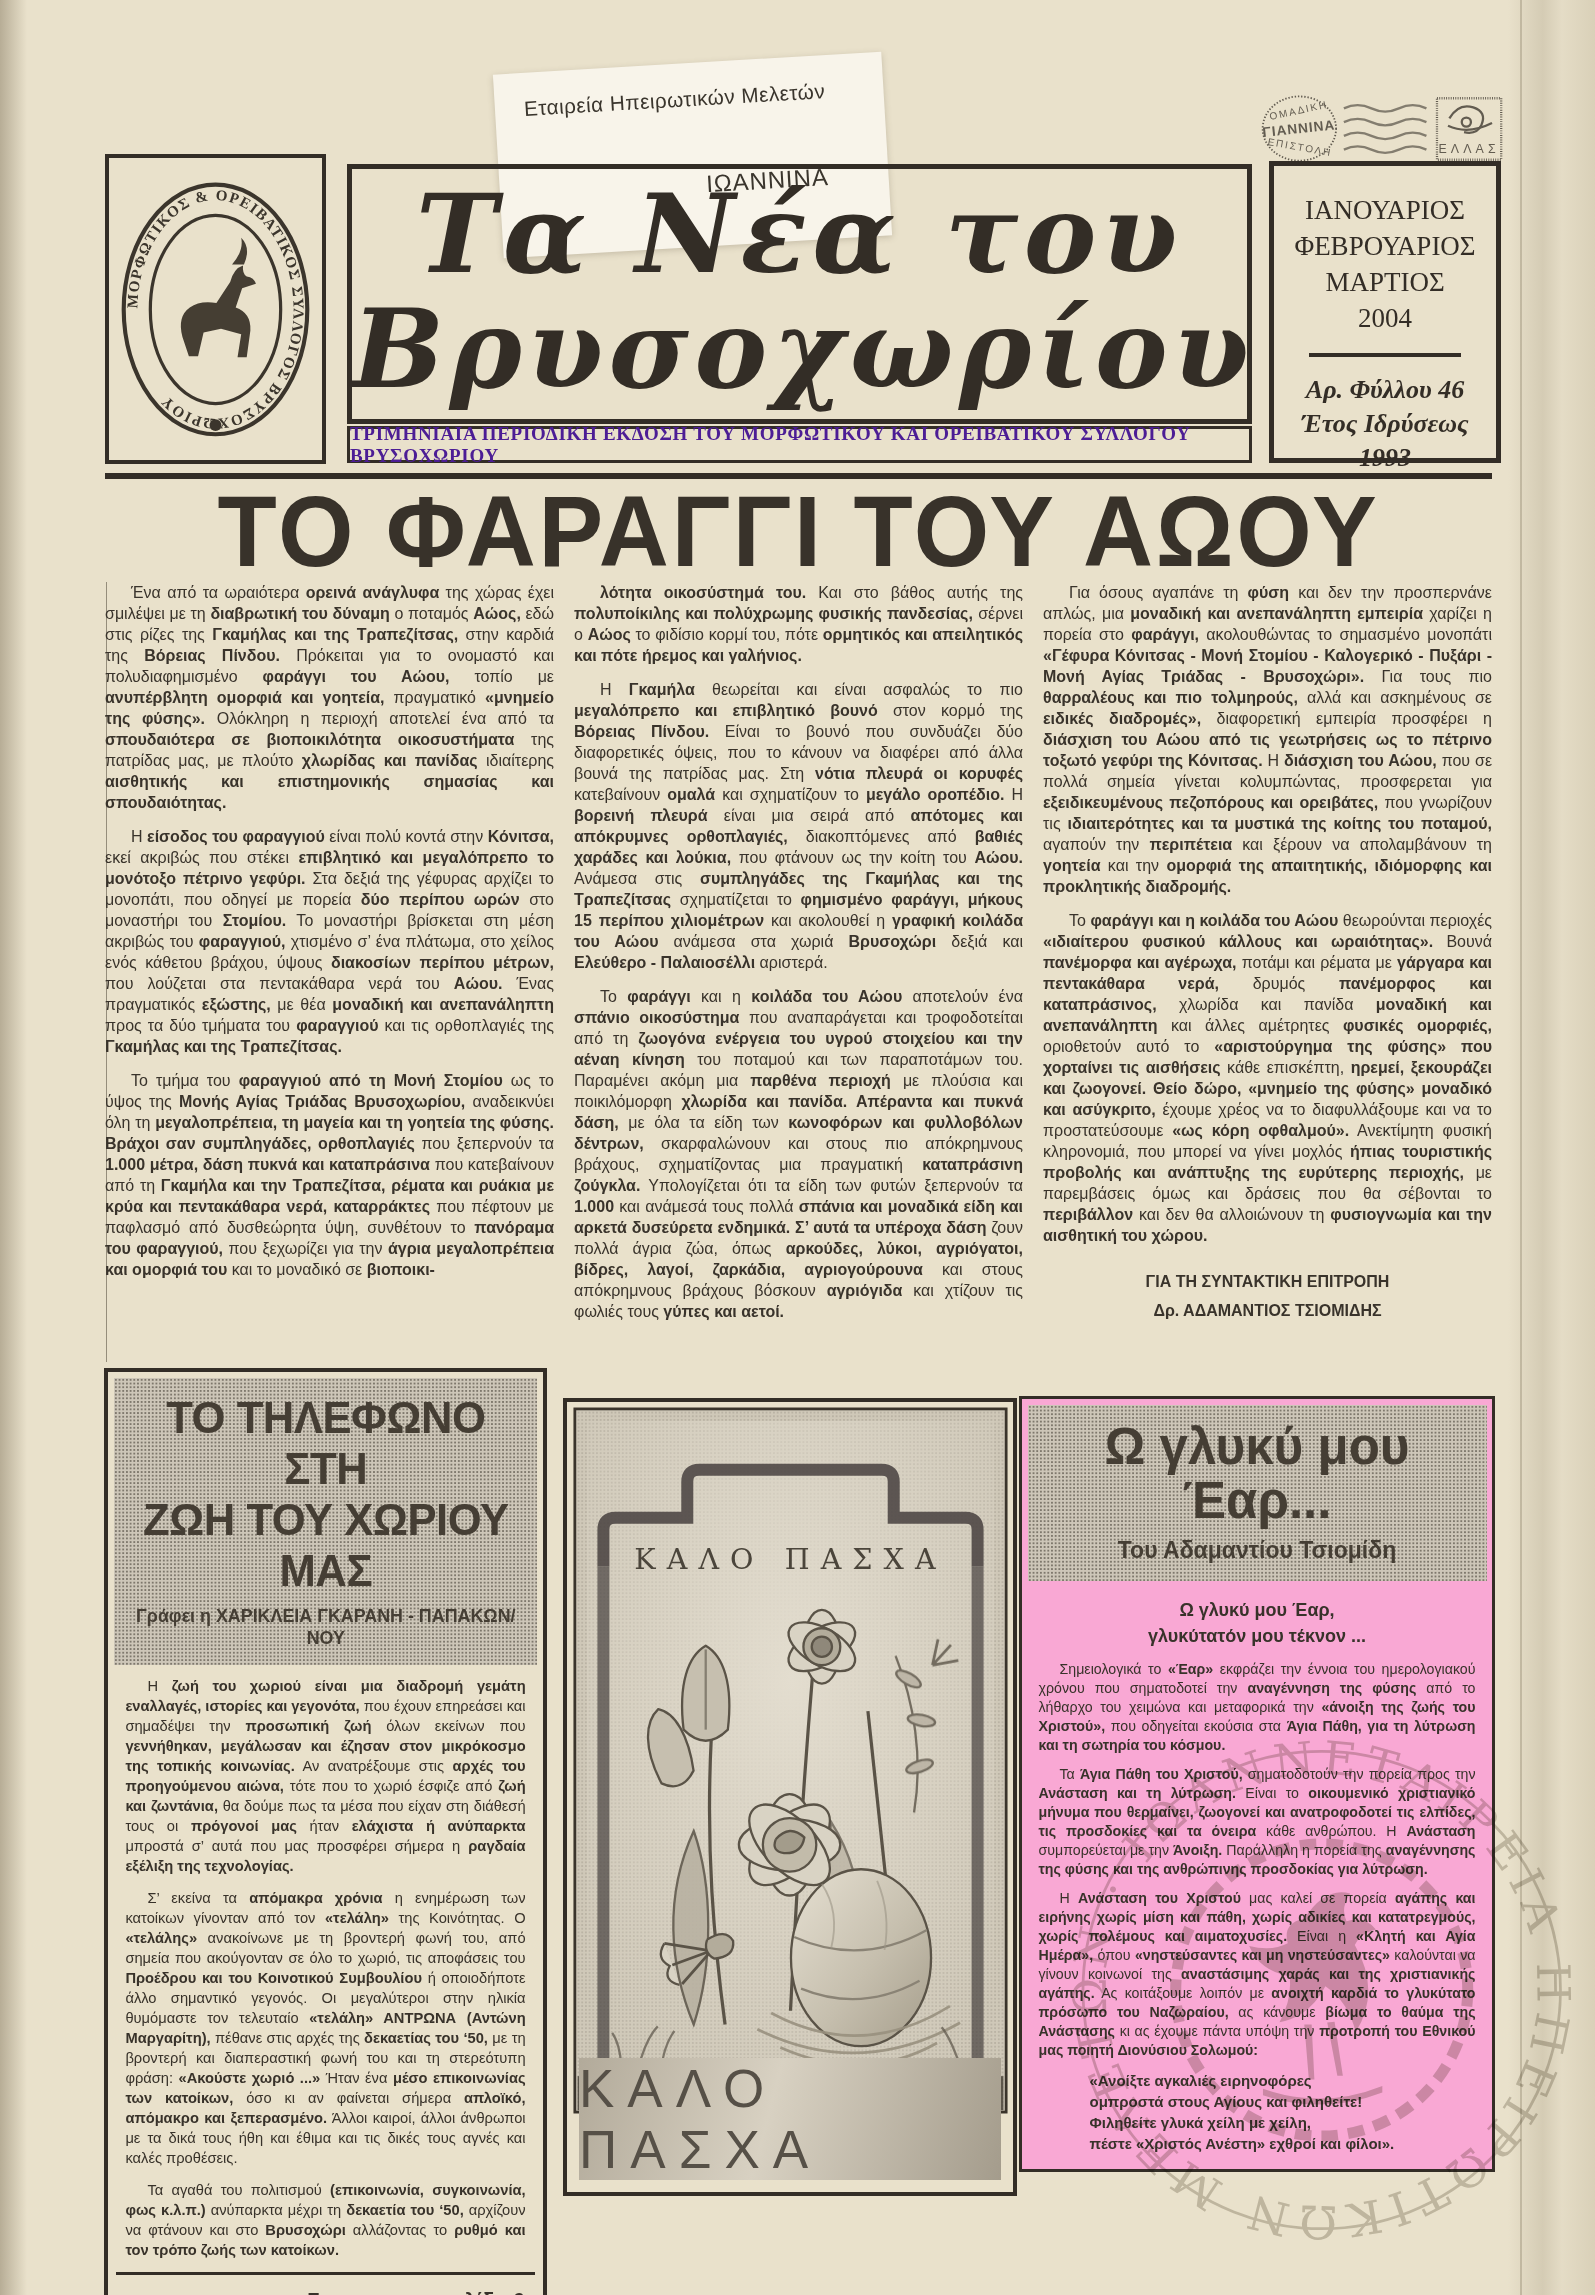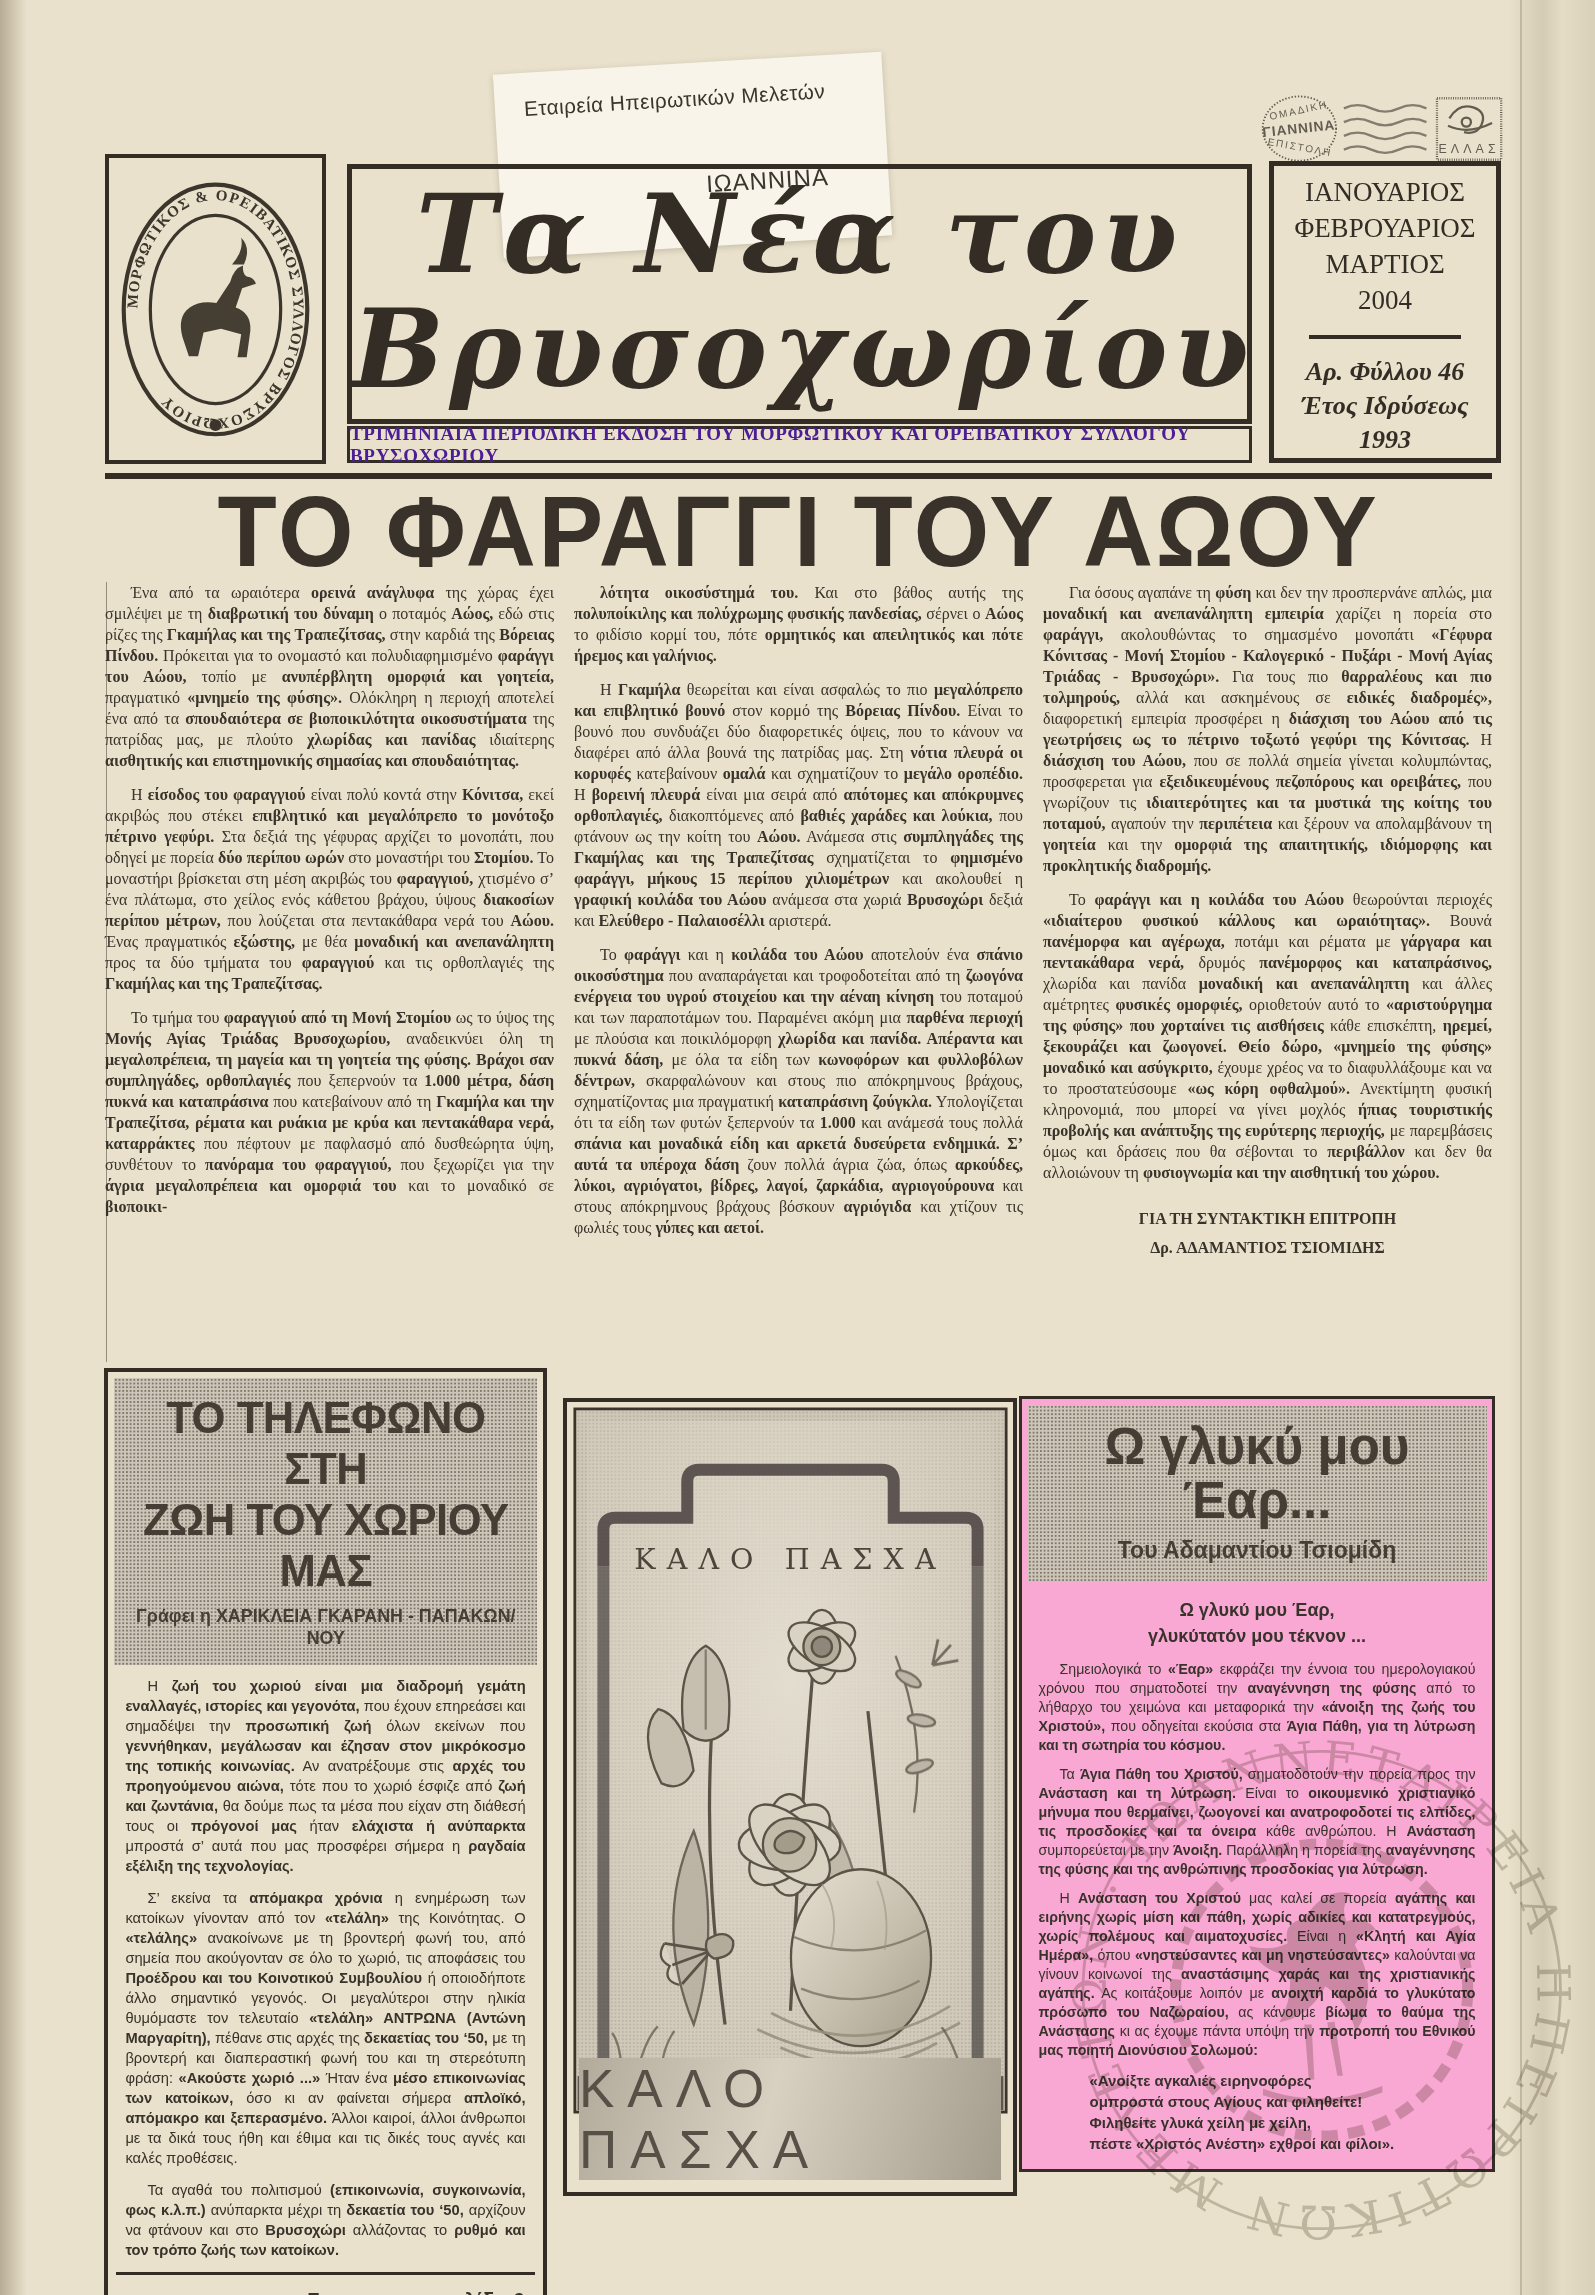--- a/index.html
+++ b/index.html
@@ -28,31 +28,31 @@
   .masthead{position:absolute;left:347px;top:164px;width:905px;height:260px;border:5px solid #332d26;box-sizing:border-box;text-align:center;}
   .mast-title{font-family:"DejaVu Serif","Liberation Serif",serif;font-style:italic;font-weight:bold;
     font-size:109px;line-height:115px;letter-spacing:.05em;color:#332d26;margin-top:8.3px;}
   .subtitle-strip{position:absolute;left:347px;top:426px;width:905px;height:37px;border:3.2px solid #332d26;box-sizing:border-box;
     display:flex;align-items:center;justify-content:center;font-family:"Liberation Serif",serif;font-weight:700;
     font-size:19px;letter-spacing:0.7px;color:#4c1d95;}
 
   
   .issue-box{position:absolute;left:1269px;top:161px;width:232px;height:302px;border:5px solid #332d26;box-sizing:border-box;
     text-align:center;font-family:"Liberation Serif",serif;color:#332d26;}
-  .issue-months{margin-top:8px;font-size:27px;line-height:36px;}
+  .issue-months{margin-top:26px;font-size:27px;line-height:36px;}
   .issue-divider{width:152px;height:4.1px;background:#332d26;margin:17.4px auto 15.6px;}
   .issue-lines{font-style:italic;font-weight:700;font-size:26px;line-height:34px;}
 
   
   .top-rule{position:absolute;left:105px;top:473px;width:1387px;height:6px;background:#332d26;}
   .headline{position:absolute;left:105px;top:481px;width:1387px;margin:0;text-align:center;
     font-size:97px;font-weight:700;letter-spacing:2.8px;line-height:1;color:#38322a;transform:scaleY(1.04);transform-origin:top;}
 
   
-  .columns{position:absolute;left:105px;top:582px;width:1387px;display:flex;gap:20px;font-family:Liberation Serif, serif;}
+  .columns{position:absolute;left:105px;top:582px;width:1387px;display:flex;gap:20px;}
   .col{flex:1;font-size:16px;line-height:21px;text-align:justify;color:#39332b;}
   .col p{margin:0 0 13px;text-indent:26px;}
   .col b{font-weight:700;}
   .col-rule{position:absolute;left:106px;top:582px;width:1.4px;height:780px;background:rgba(80,72,58,.55);}
   .signoff{text-align:center;font-weight:700;font-size:16px;line-height:29px;margin-top:21px;color:#39332b;}
 
   
   .band{background-color:#cdc6b8;background-image:radial-gradient(circle,rgba(62,56,46,.55) 0.7px,transparent 0.9px);
     background-size:3.7px 3.7px;}
 

